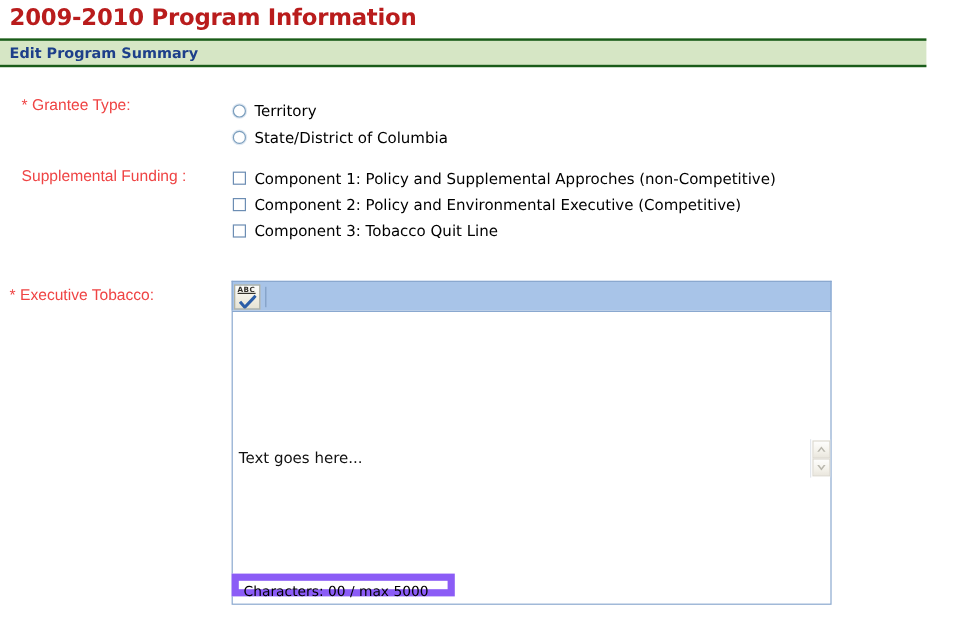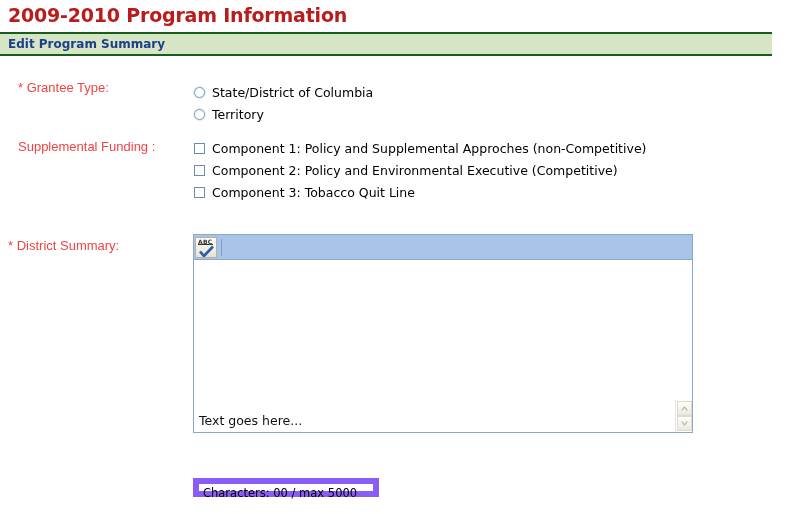--- a/index.html
+++ b/index.html
@@ -157,26 +157,26 @@
     height: 13px;
   }
   #toolbar-sep {
     width: 1px;
     height: 17px;
     background: #7f9dc4;
     margin-left: 4px;
   }
 
   #summary-textarea {
-    height: 174px;
+    height: 245px;
     background: #ffffff;
     border: 1px solid #8aa8cf;
     box-sizing: border-box;
     display: flex;
-    align-items: flex-end;
+    align-items: center;
     overflow: hidden;
   }
   #summary-text-body {
     flex: 1 1 auto;
     padding: 4px 5px;
     font-family: "DejaVu Sans", sans-serif;
     font-size: 12.5px;
     color: #111;
     line-height: 15px;
     overflow: hidden;
@@ -235,46 +235,46 @@
 
 <div id="section-bar">
   <div class="section-label">Edit Program Summary</div>
 </div>
 
 <div class="field-label" style="left:18px; top:80px;">* Grantee Type:</div>
 
 <div class="control-col" style="top:83px;">
   <div class="opt-row">
     <span class="radio"></span>
+    <span class="opt-label">Territory</span>
+  </div>
+  <div class="opt-row">
+    <span class="radio"></span>
     <span class="opt-label">State/District of Columbia</span>
-  </div>
-  <div class="opt-row">
-    <span class="radio"></span>
-    <span class="opt-label">Territory</span>
   </div>
 </div>
 
 <div class="field-label" style="left:18px; top:139px;">Supplemental Funding :</div>
 
 <div class="control-col" style="top:139px;">
   <div class="opt-row">
     <span class="checkbox"></span>
     <span class="opt-label">Component 1: Policy and Supplemental Approches (non-Competitive)</span>
   </div>
   <div class="opt-row">
     <span class="checkbox"></span>
     <span class="opt-label">Component 2: Policy and Environmental Executive (Competitive)</span>
   </div>
   <div class="opt-row">
     <span class="checkbox"></span>
     <span class="opt-label">Component 3: Tobacco Quit Line</span>
   </div>
 </div>
 
-<div class="field-label" style="left:8px; top:238px;">* District Summary:</div>
+<div class="field-label" style="left:8px; top:238px;">* Executive Tobacco:</div>
 
 <div id="editor-wrap">
 
   <div id="editor-toolbar">
     <div id="spellcheck-button">
       <span class="abc">ABC</span>
       <svg class="tick" viewBox="0 0 15 13">
         <path d="M1 6.5 L5 11 L14 1.5" fill="none" stroke="#2b5ea8" stroke-width="2.6" stroke-linecap="butt" stroke-linejoin="miter"></path>
       </svg>
     </div>

